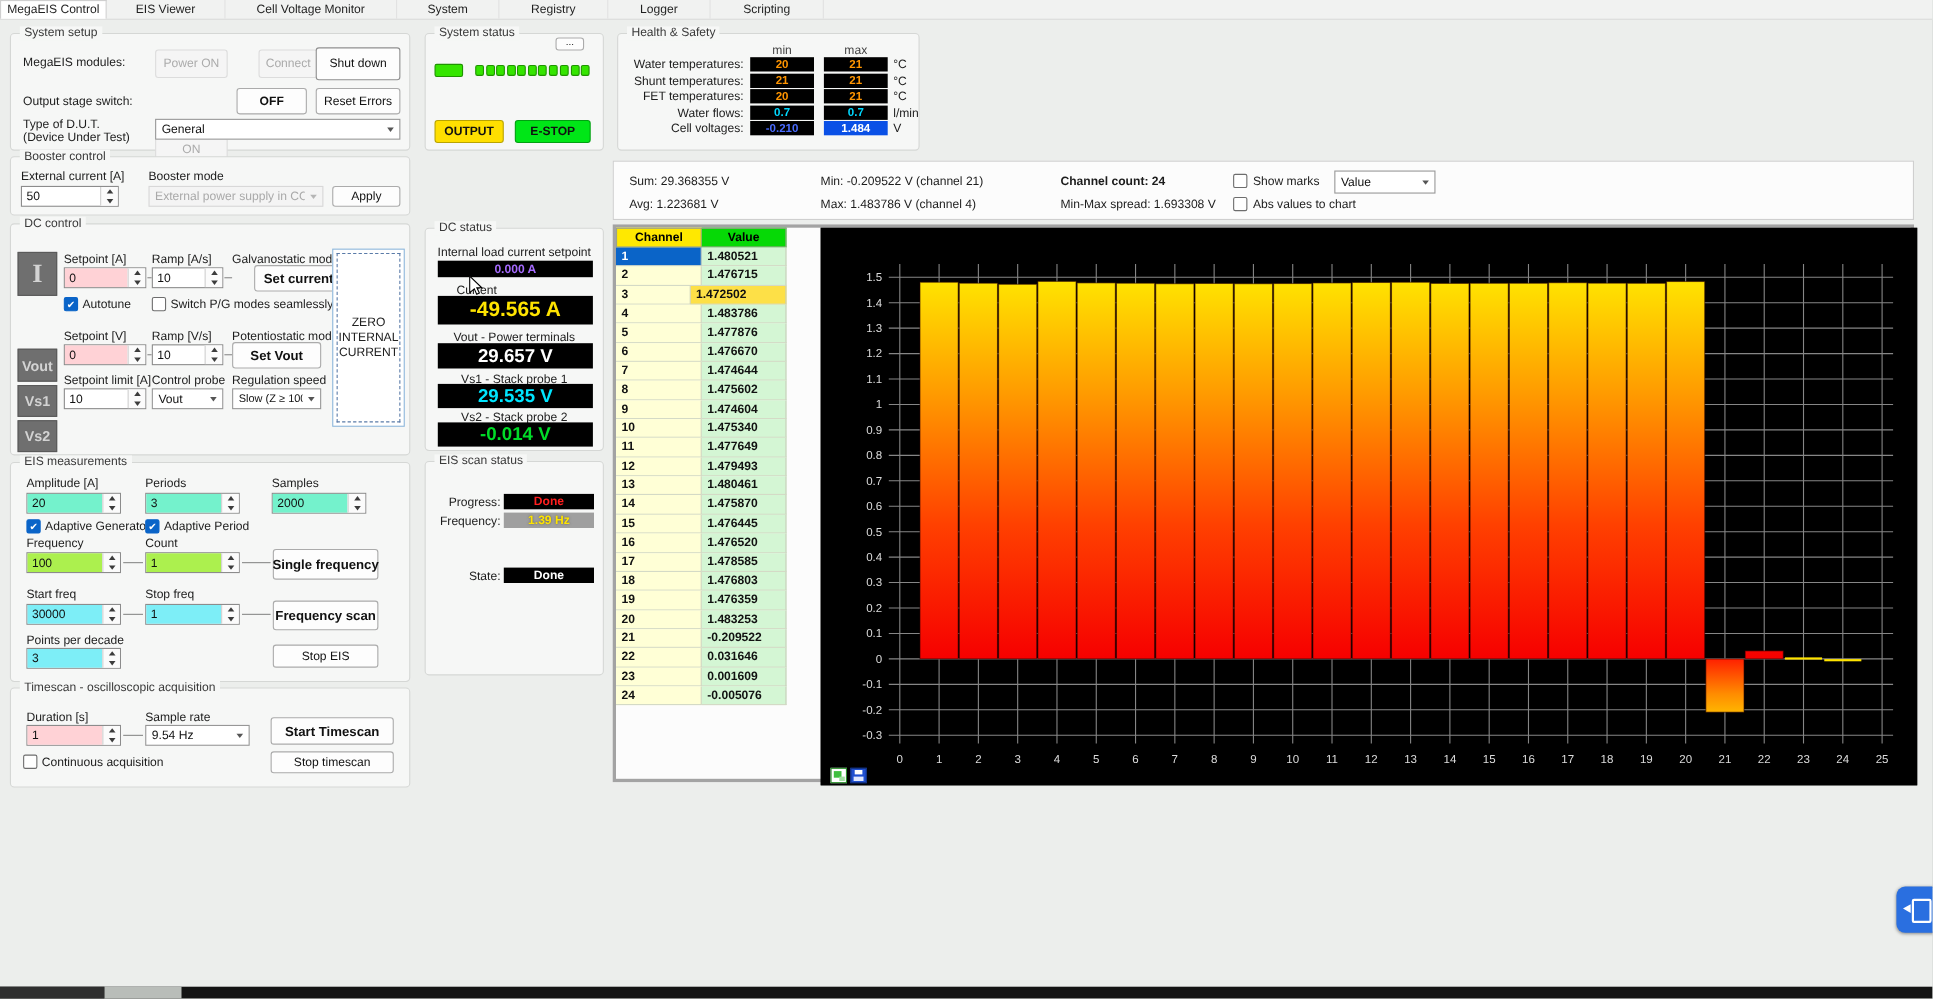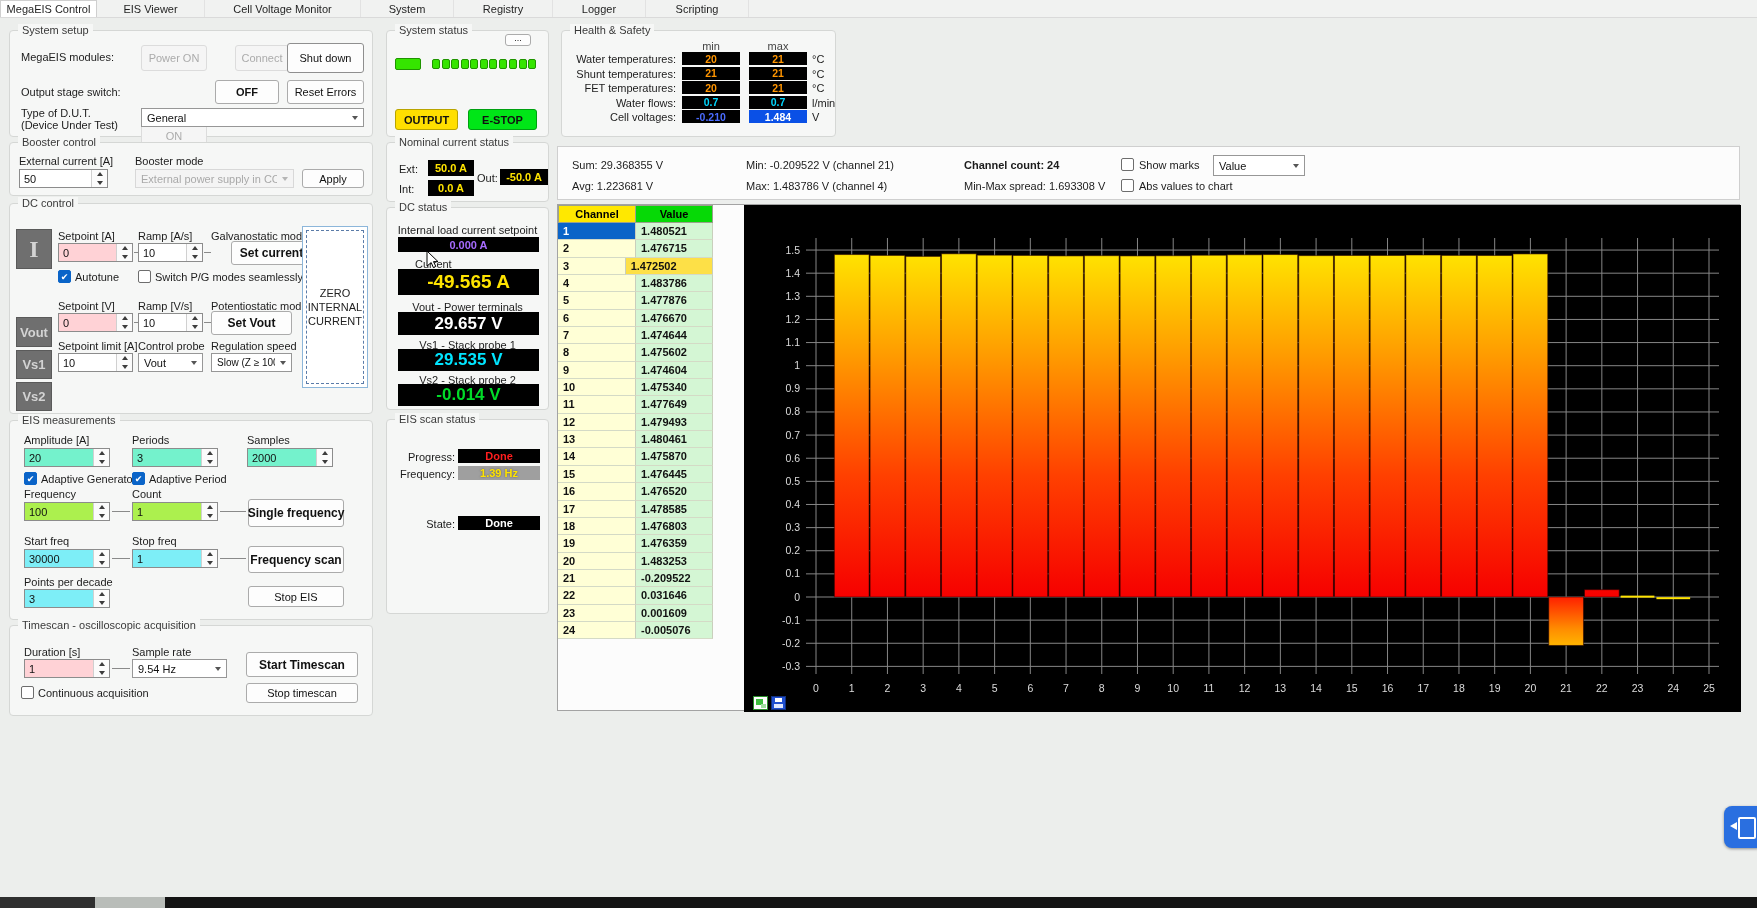--- a/index.html
+++ b/index.html
@@ -375,29 +375,20 @@
         <div class="led" style="left: 102px; top: 28px; width: 8px; height: 10px;"></div>
         <div class="led" style="left: 111.5px; top: 28px; width: 8px; height: 10px;"></div>
         <div class="led" style="left: 122px; top: 28px; width: 8px; height: 10px;"></div>
         <div class="led" style="left: 131.5px; top: 28px; width: 8px; height: 10px;"></div>
         <div class="led" style="left: 141px; top: 28px; width: 8px; height: 10px;"></div>
       </div>
     <div class="btn" style="left:8px;top:78px;width:63px;height:21px;background:#ffdf00;border-color:#b9a400;font-weight:bold;">OUTPUT</div>
     <div class="btn" style="left:81px;top:78px;width:69px;height:21px;background:#00e617;border-color:#00a011;font-weight:bold;">E-STOP</div>
   </div>
 
-  <div class="gb" style="left:386px;top:142px;width:163px;height:60px;">
-    <span class="gt">Nominal current status</span>
-    <span class="l" style="left:12px;top:20px;">Ext:</span>
-    <div class="bb" style="left:41px;top:17px;width:46px;height:16px;color:#ffe400;font-size:11px;">50.0 A</div>
-    <span class="l" style="left:12px;top:40px;">Int:</span>
-    <div class="bb" style="left:41px;top:37px;width:46px;height:16px;color:#ffe400;font-size:11px;">0.0 A</div>
-    <span class="l" style="left:90px;top:29px;">Out:</span>
-    <div class="bb" style="left:113px;top:26px;width:48px;height:16px;color:#ffe400;font-size:11px;">-50.0 A</div>
-  </div>
 
   <div class="gb" style="left:386px;top:207px;width:163px;height:203px;">
     <span class="gt">DC status</span>
     <span class="lc" style="top:16px;">Internal load current setpoint</span>
     <div class="bb" style="left:11px;top:29px;width:141px;height:15px;color:#a66bff;font-size:11px;">0.000 A</div>
     <span class="l" style="left:28px;top:50px;">Current</span>
     <div class="bb" style="left:11px;top:61px;width:141px;height:26px;color:#ffe400;font-size:19px;">-49.565 A</div>
     <span class="lc" style="top:93px;">Vout - Power terminals</span>
     <div class="bb" style="left:11px;top:104px;width:141px;height:23px;color:#ffffff;font-size:17px;">29.657 V</div>
     <span class="lc" style="top:131px;">Vs1 - Stack probe 1</span>
@@ -457,21 +448,21 @@
           <i class="td" style="border-top-color:#555;"></i>
         </span>
     </div>
     <span class="l" style="left:14px;top:33px;">Avg: 1.223681 V</span>
     <span class="l" style="left:188px;top:33px;">Max: 1.483786 V (channel 4)</span>
     <span class="l" style="left:406px;top:33px;">Min-Max spread: 1.693308 V</span>
     <span class="cb" style="left:563px;top:32px;"></span>
     <span class="l" style="left:581px;top:33px;">Abs values to chart</span>
   </div>
 
-  <div style="position:absolute;left:557px;top:204px;width:1183px;height:507px;background:#fcfcfc;border:1px solid #a3a3a3;box-sizing:border-box;">
+  <div style="position:absolute;left:557px;top:204px;width:1183px;height:507px;background:#fcfcfc;border:3px solid #a3a3a3;box-sizing:border-box;">
 
     <div style="position:absolute;left:0;top:0;width:155px;">
       <div style="display:flex;height:18px;">
         <div class="thcell" style="width:78px;background:#ffe800;">Channel</div>
         <div class="thcell" style="width:77px;background:#06d906;border-left:none;">Value</div>
       </div>
       <div>
           <div class="trow">
             <div class="tc" style="width: 78px; background: rgb(10, 100, 200); color: rgb(255, 255, 255);">1</div>
             <div class="tc" style="width: 77px; background: rgb(212, 246, 212);">1.480521</div>

